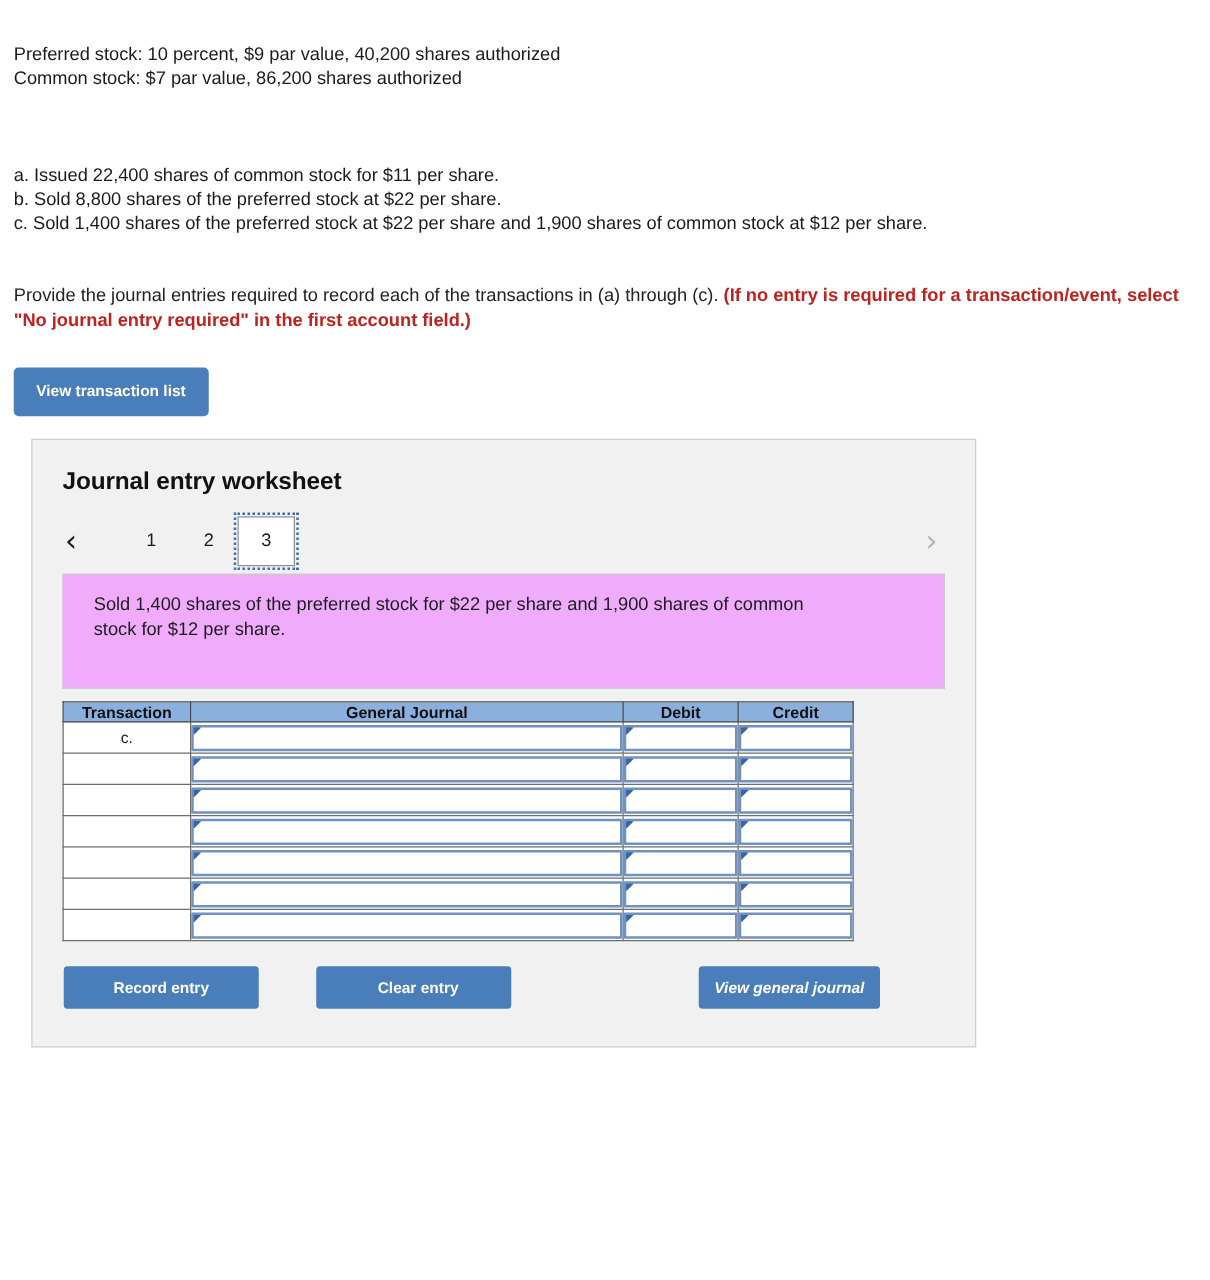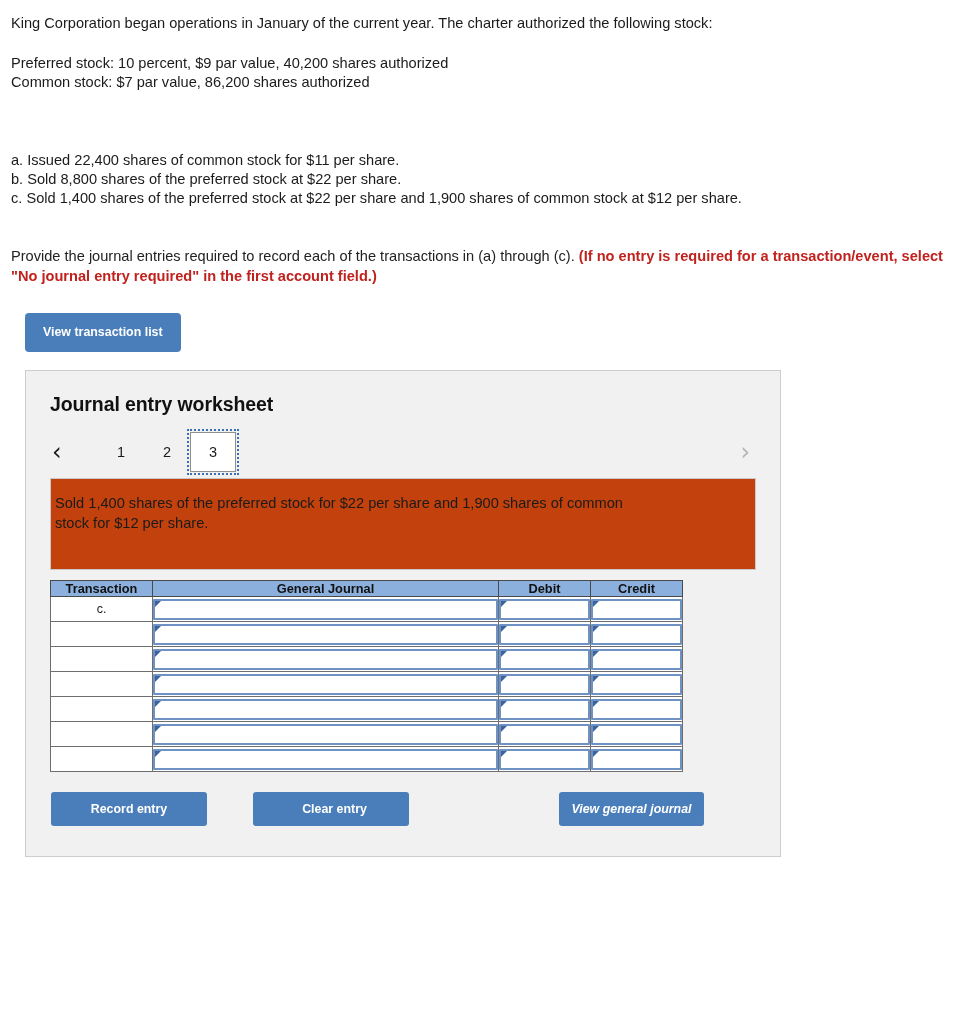--- a/index.html
+++ b/index.html
@@ -62,21 +62,20 @@
     border: none;
     border-radius: 4px;
     text-align: center;
     cursor: pointer;
     line-height: 1;
     font-family: "Liberation Sans", sans-serif;
   }
   .btn-view-txn {
     padding: 13px 18px 14px 18px;
     margin-top: 27px;
-    margin-left: 14px;
   }
 
   
   .panel {
     position: relative;
     margin-top: 18px;
     margin-left: 14px;
     width: 756px;
     background: #f1f1f1;
     border: 1px solid #cdcdcd;
@@ -129,24 +128,24 @@
   }
   .tab.active {
     background: #ffffff;
     border: 1px solid #8f8f8f;
     outline: 2px dotted #3b6fb5;
     outline-offset: 1px;
   }
 
   
   .desc-box {
-    background: #c2410c;
+    background: #f0abfc;
     border: 1px solid #c9c9c9;
     min-height: 92px;
-    padding: 14px 16px 16px 4px;
+    padding: 14px 16px 16px 24px;
     margin-top: 2px;
   }
   .desc-text {
     margin: 0;
     font-size: 14.6px;
     line-height: 20px;
     color: #1b1b1b;
     max-width: 600px;
   }
 
@@ -237,21 +236,20 @@
   .btn-clear  { left: 203px; width: 156px; padding-left: 17px; }
   .btn-viewgj { left: 509px; width: 145px; font-style: italic; }
 </style>
 </head>
 <body>
 
 <div class="page">
 
   
   <div>
-    <p class="stmt-para">King Corporation began operations in January of the current year. The charter authorized the following stock:</p>
 
     <div class="gap-lg"></div>
 
     <p class="stmt-para">Preferred stock: 10 percent,  $9 par value, 40,200 shares authorized</p>
     <p class="stmt-para">Common stock: $7 par value, 86,200 shares authorized</p>
 
     <div class="gap-lg"></div>
 
 
     <div class="gap-xl"></div>

